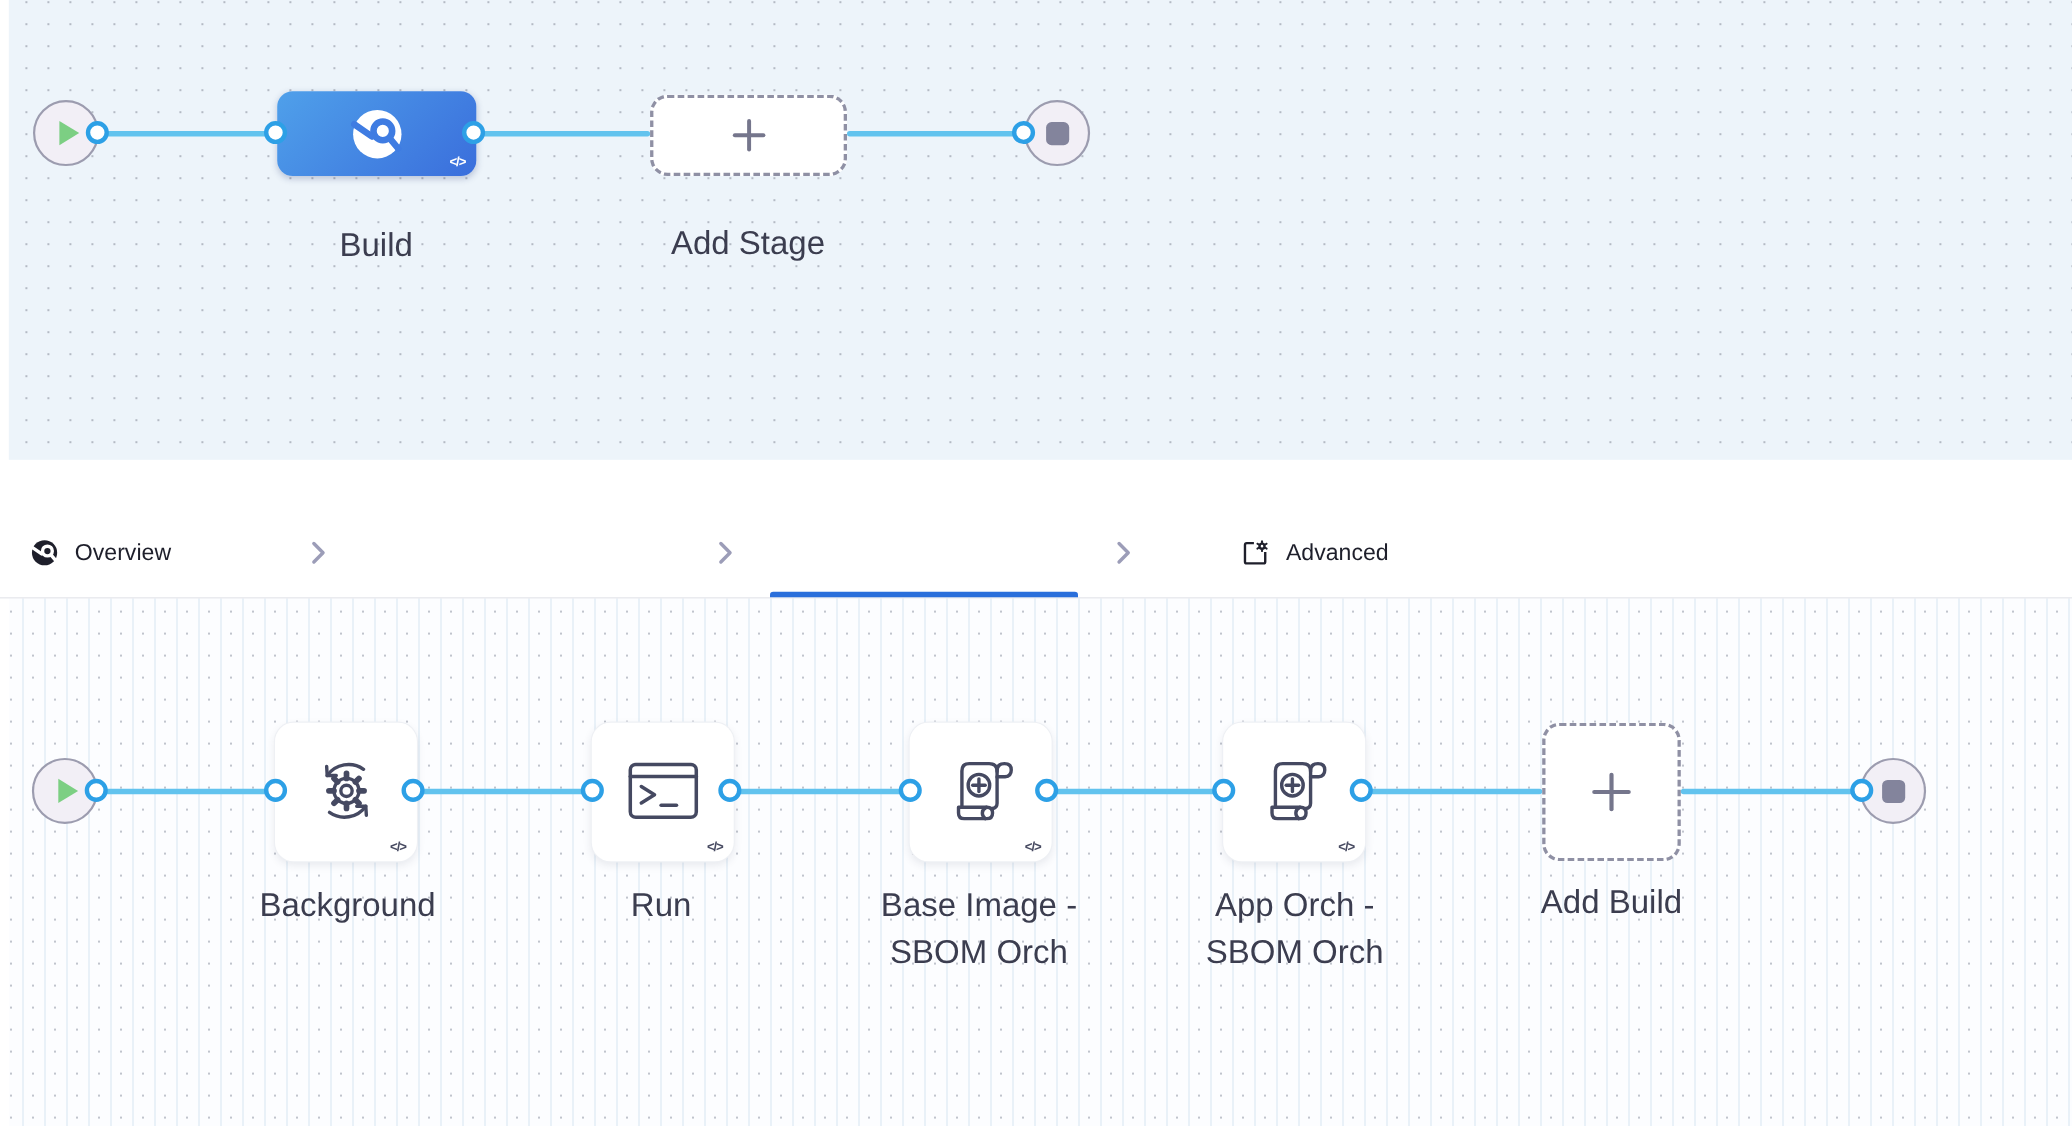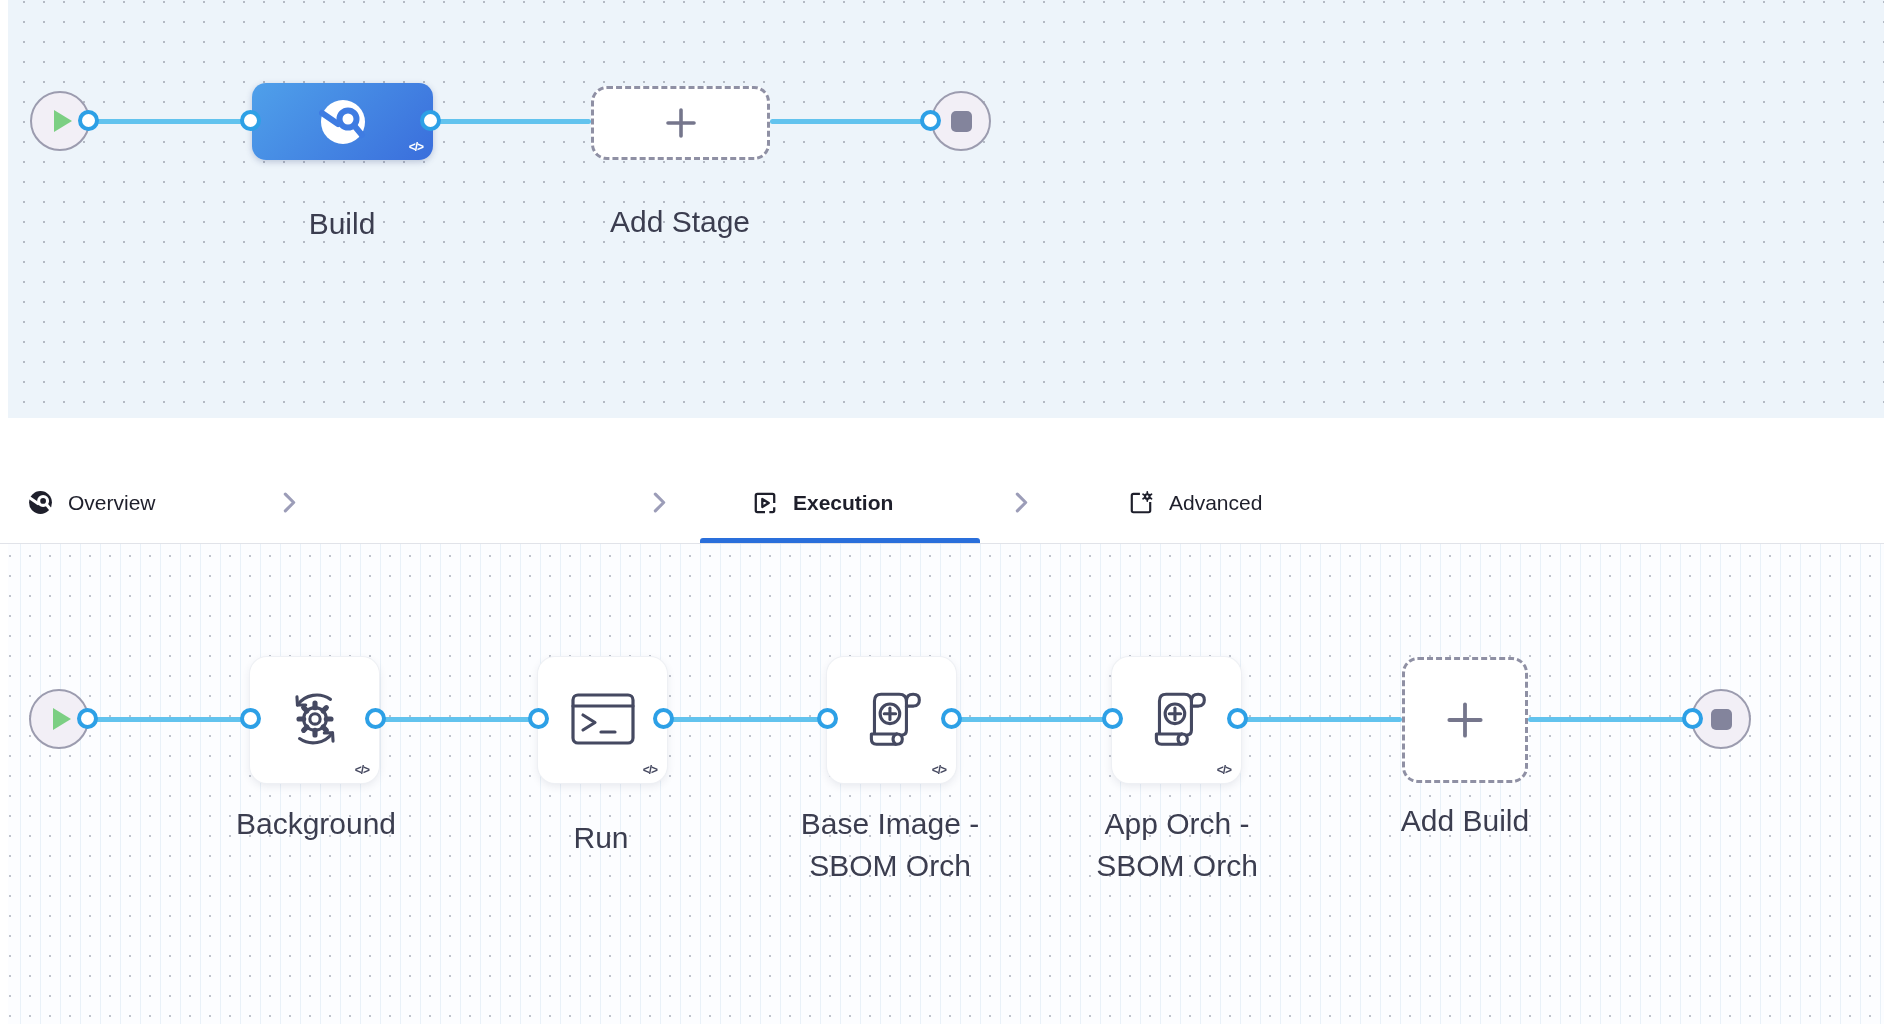--- a/index.html
+++ b/index.html
@@ -155,29 +155,20 @@
       </svg>
   </span>
 
 
   <span class="chev" style="left:647px">
     <svg width="25" height="25" viewBox="0 0 24 24" fill="none" stroke="#9c9db8" stroke-width="3" stroke-linecap="round" stroke-linejoin="round">
         <polyline points="8,4 16,12 8,20"></polyline>
       </svg>
   </span>
 
-  <div class="tab active" style="left:752px">
-    <span class="ticon">
-      <svg width="26" height="26" viewBox="0 0 24 24" fill="none" stroke="#1e1f2b" stroke-width="2.1" stroke-linejoin="round">
-        <path d="M20.5 16 V19 Q20.5 20.5 19 20.5 H16 M12 20.5 H5 Q3.5 20.5 3.5 19 V5 Q3.5 3.5 5 3.5 H19 Q20.5 3.5 20.5 5 V12"></path>
-        <path d="M9.5 8.3 L15.5 12 L9.5 15.7 Z"></path>
-      </svg>
-    </span>
-    <span>Execution</span>
-  </div>
 
   <span class="chev" style="left:1009px">
     <svg width="25" height="25" viewBox="0 0 24 24" fill="none" stroke="#9c9db8" stroke-width="3" stroke-linecap="round" stroke-linejoin="round">
         <polyline points="8,4 16,12 8,20"></polyline>
       </svg>
   </span>
 
   <div class="tab" style="left:1128px">
     <span class="ticon">
       <svg width="26" height="26" viewBox="0 0 24 24" fill="none" stroke="#1e1f2b" stroke-width="2" stroke-linejoin="round">
@@ -305,21 +296,21 @@
   </div>
 
   <div class="endpoint" style="left:1683px;top:189px">
     <div class="stop-sq"></div>
   </div>
 
   <div class="glabel" style="left:308px;top:303px">
     <div>Background</div>
     <div></div>
   </div>
-  <div class="glabel" style="left:593px;top:317px">
+  <div class="glabel" style="left:593px;top:303px">
     <div>Run</div>
     <div></div>
   </div>
   <div class="glabel" style="left:882px;top:303px">
     <div>Base Image -</div>
     <div>SBOM Orch</div>
   </div>
   <div class="glabel" style="left:1169px;top:303px">
     <div>App Orch -</div>
     <div>SBOM Orch</div>

